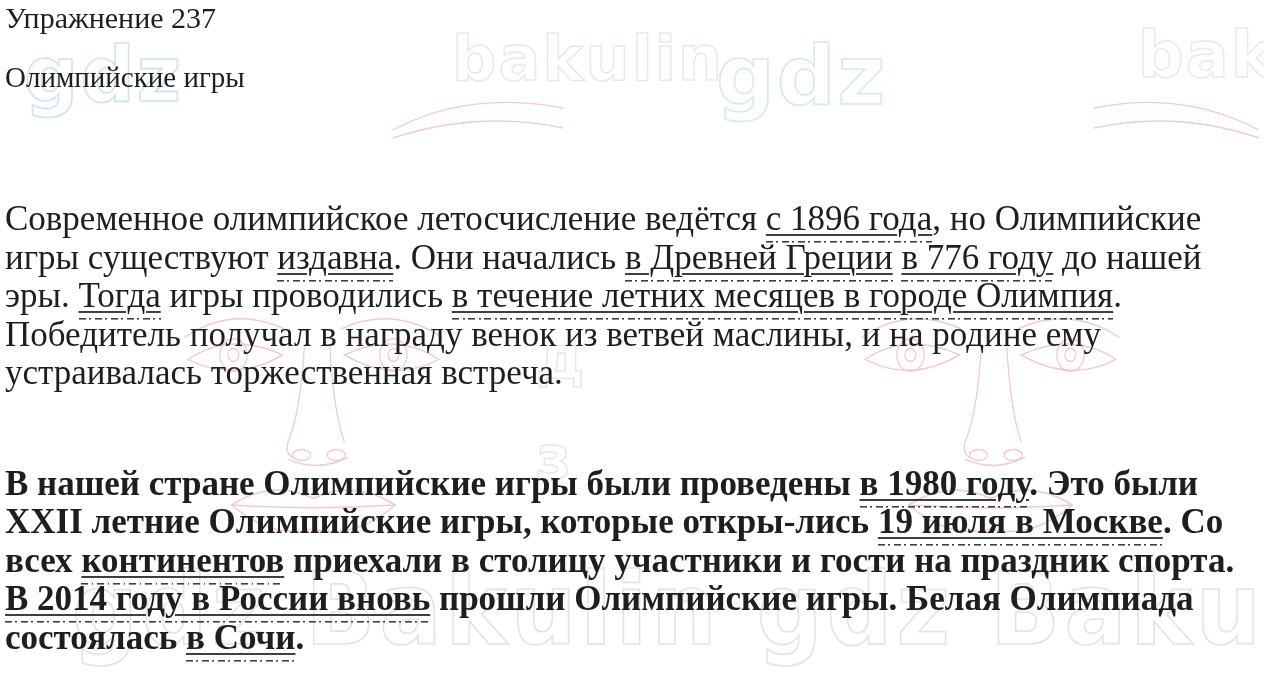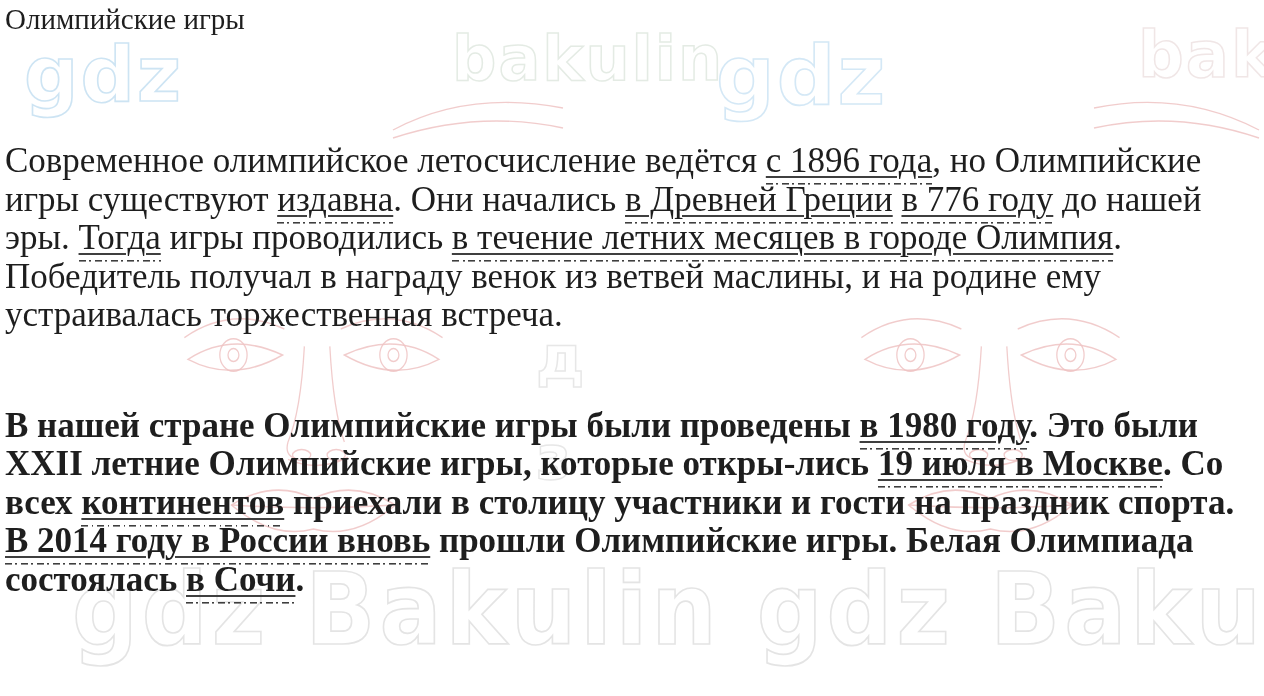--- a/index.html
+++ b/index.html
@@ -104,20 +104,21 @@
       <path d="M5 50 Q80 10 175 28"></path>
       <path d="M5 58 Q90 30 175 48"></path>
     </svg>
     <svg class="sketch" style="left:1092px;top:80px;" width="172" height="60" viewBox="0 0 172 60">
       <path d="M2 28 Q90 10 167 50"></path>
       <path d="M2 48 Q85 30 167 58"></path>
     </svg>
   </div>
 
   <div class="content">
+    <h1 class="doc-title">Упражнение 237</h1>
     <h2 class="doc-subtitle">Олимпийские игры</h2>
     <div class="body-text">
         <p><span>Современное олимпийское летосчисление ведётся </span><span class="u">с 1896 года</span><span>, но Олимпийские игры существуют </span><span class="u">издавна</span><span>. Они начались </span><span class="u">в Древней Греции</span><span> </span><span class="u">в 776 году</span><span> до нашей эры. </span><span class="u">Тогда</span><span> игры проводились </span><span class="u">в течение летних месяцев в городе Олимпия</span><span>. Победитель получал в награду венок из ветвей маслины, и на родине ему устраивалась торжественная встреча.</span></p>
         <p><span>В нашей стране Олимпийские игры были проведены </span><span class="u">в 1980 году</span><span>. Это были XXII летние Олимпийские игры, которые откры-лись </span><span class="u">19 июля в Москве</span><span>. Со всех </span><span class="u">континентов</span><span> приехали в столицу участники и гости на праздник спорта. </span><span class="u">В 2014 году в России вновь</span><span> прошли Олимпийские игры. Белая Олимпиада состоялась </span><span class="u">в Сочи</span><span>.</span></p>
       </div>
   </div>
 
 </div>
 
 </body></html>

